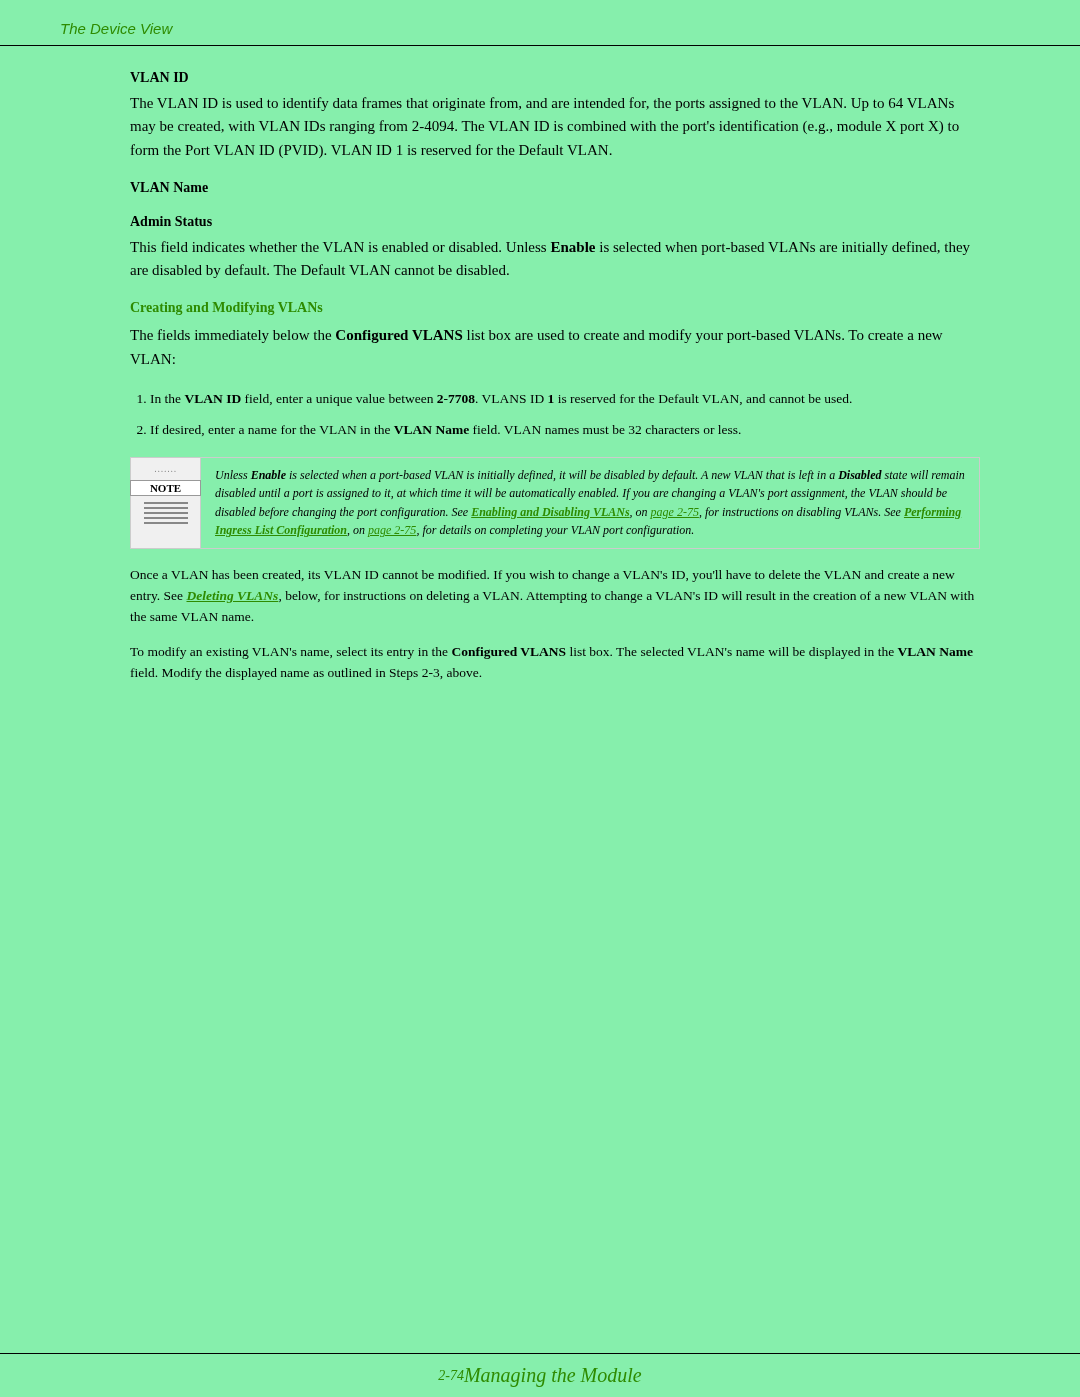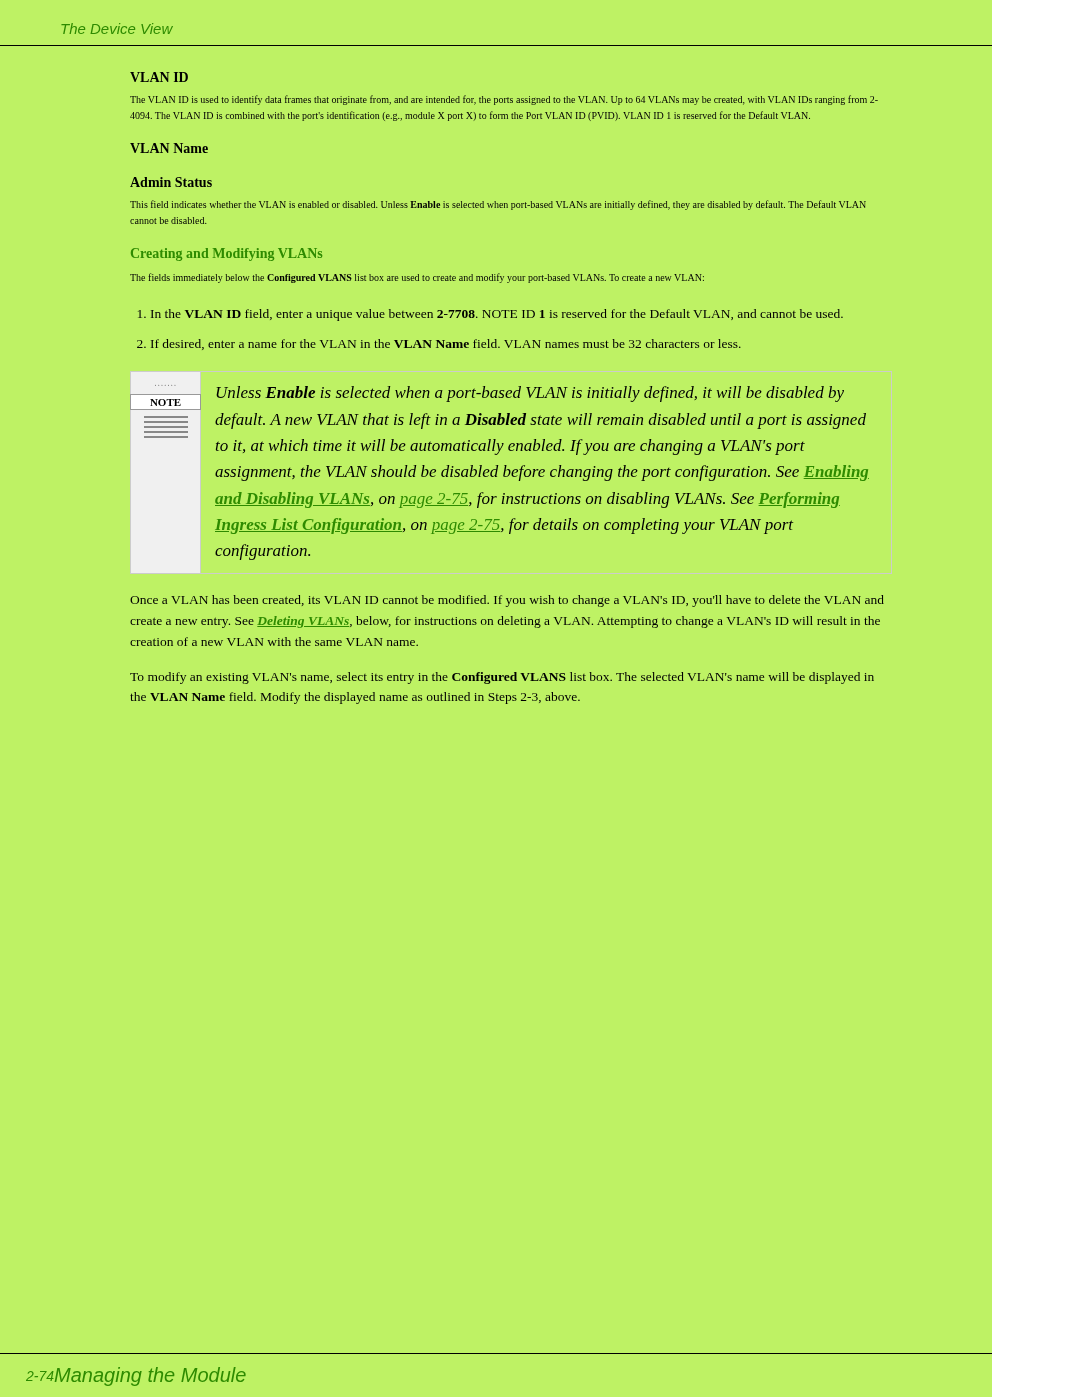--- a/index.html
+++ b/index.html
@@ -7,25 +7,25 @@
       font-family: Arial, Helvetica, sans-serif;
       font-size: 14px;
       color: #000;
       background: #fff;
       width: 1080px;
       min-height: 1397px;
       position: relative;
     }
 
     .page-container {
-      width: 992px;
+      width: 1080px;
       min-height: 1397px;
       padding: 0;
       position: relative;
-      background: #bef264;
+      background: #86efac;
     }
 
     
     .page-header {
       padding: 20px 60px 8px 60px;
       border-bottom: 1px solid #000;
       margin-bottom: 24px;
     }
 
     .header-title {
@@ -46,21 +46,21 @@
       margin-bottom: 18px;
     }
 
     .section-heading {
       font-weight: bold;
       font-size: 14px;
       margin-bottom: 6px;
     }
 
     .section-body {
-      font-size: 10px;
+      font-size: 15px;
       line-height: 1.55;
     }
 
     
     .subsection-heading {
       color: #2e8b00;
       font-weight: bold;
       font-size: 14px;
       margin-bottom: 8px;
       margin-top: 10px;
@@ -124,37 +124,38 @@
     }
 
     .note-line {
       height: 2px;
       background: #888;
       width: 100%;
     }
 
     .note-content {
       padding: 8px 14px;
-      font-size: 17px;
+      font-size: 12px;
       line-height: 1.55;
       font-style: italic;
       color: #000;
     }
 
     
     .page-footer {
       position: absolute;
       bottom: 0;
       left: 0;
       right: 0;
       padding: 10px 26px;
       border-top: 1px solid #000;
       display: flex;
-      justify-content: flex-start;
+      justify-content: center;
       align-items: center;
+      font-family: Liberation Serif, serif;
     }
 
     .footer-page-num {
       color: #2e8b00;
       font-style: italic;
       font-size: 14px;
     }
 
     .footer-section-title {
       color: #2e8b00;
@@ -216,21 +217,21 @@
 
     <div class="section">
       <div class="subsection-heading">Creating and Modifying VLANs</div>
       <div class="section-body">
         <span>The fields immediately below the </span><b>Configured VLANS</b><span> list box are used to create and modify your port-based VLANs. To create a new VLAN:</span>
       </div>
     </div>
 
     <ol class="numbered-list">
       <li>
-        <span>In the </span><b>VLAN ID</b><span> field, enter a unique value between </span><b>2</b><span>-</span><b>7708</b><span>. NOTE ID </span><b>1</b><span> is reserved for the Default VLAN, and cannot be used.</span>
+        <span>In the </span><b>VLAN ID</b><span> field, enter a unique value between </span><b>2</b><span>-</span><b>7708</b><span>. VLANS ID </span><b>1</b><span> is reserved for the Default VLAN, and cannot be used.</span>
       </li>
       <li>
         <span>If desired, enter a name for the VLAN in the </span><b>VLAN Name</b><span> field. VLAN names must be 32 characters or less.</span>
       </li>
     </ol>
 
     <div class="note-box">
       <div class="note-label-col">
         <div class="note-dots">∙∙∙∙∙∙∙</div>
         <div class="note-label-text">NOTE</div>

